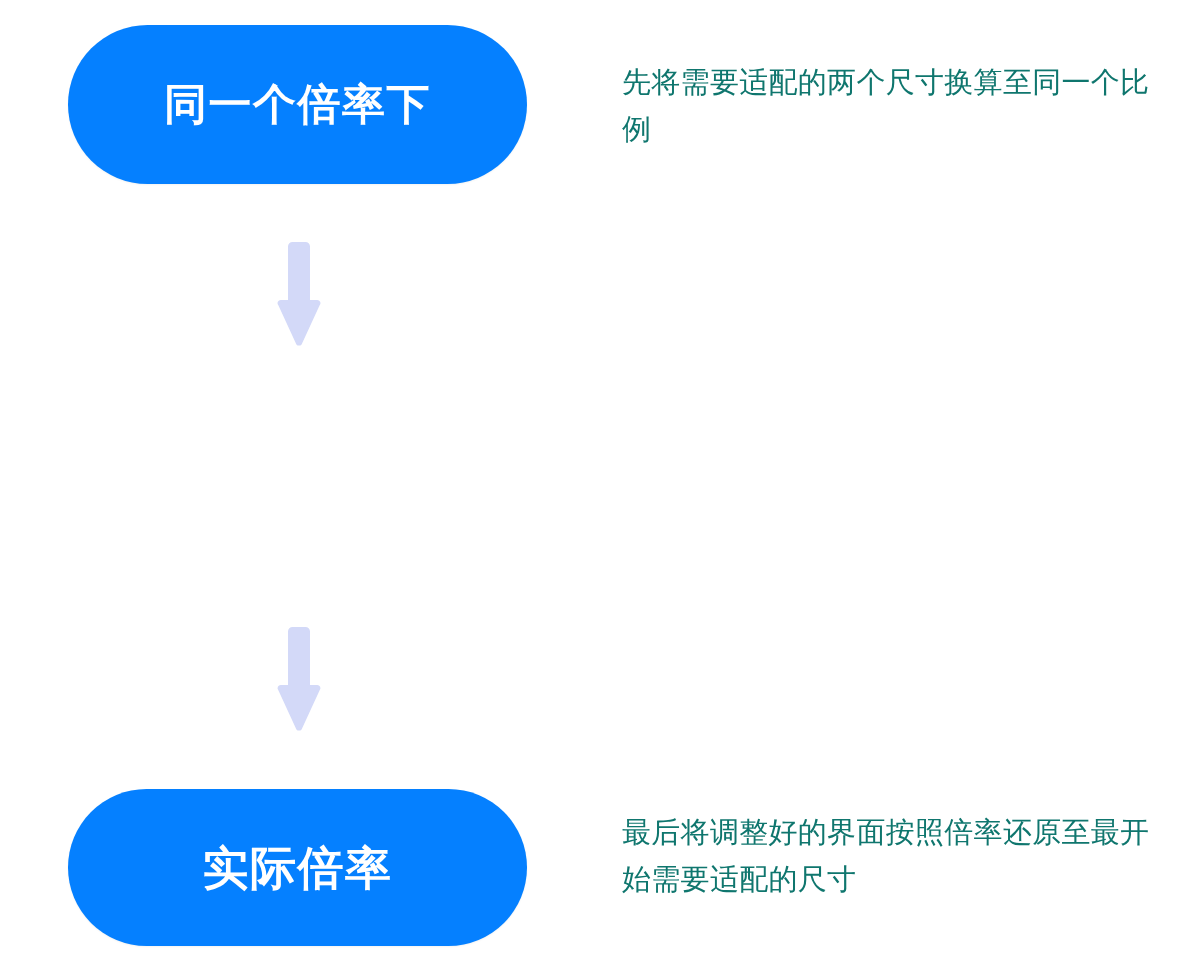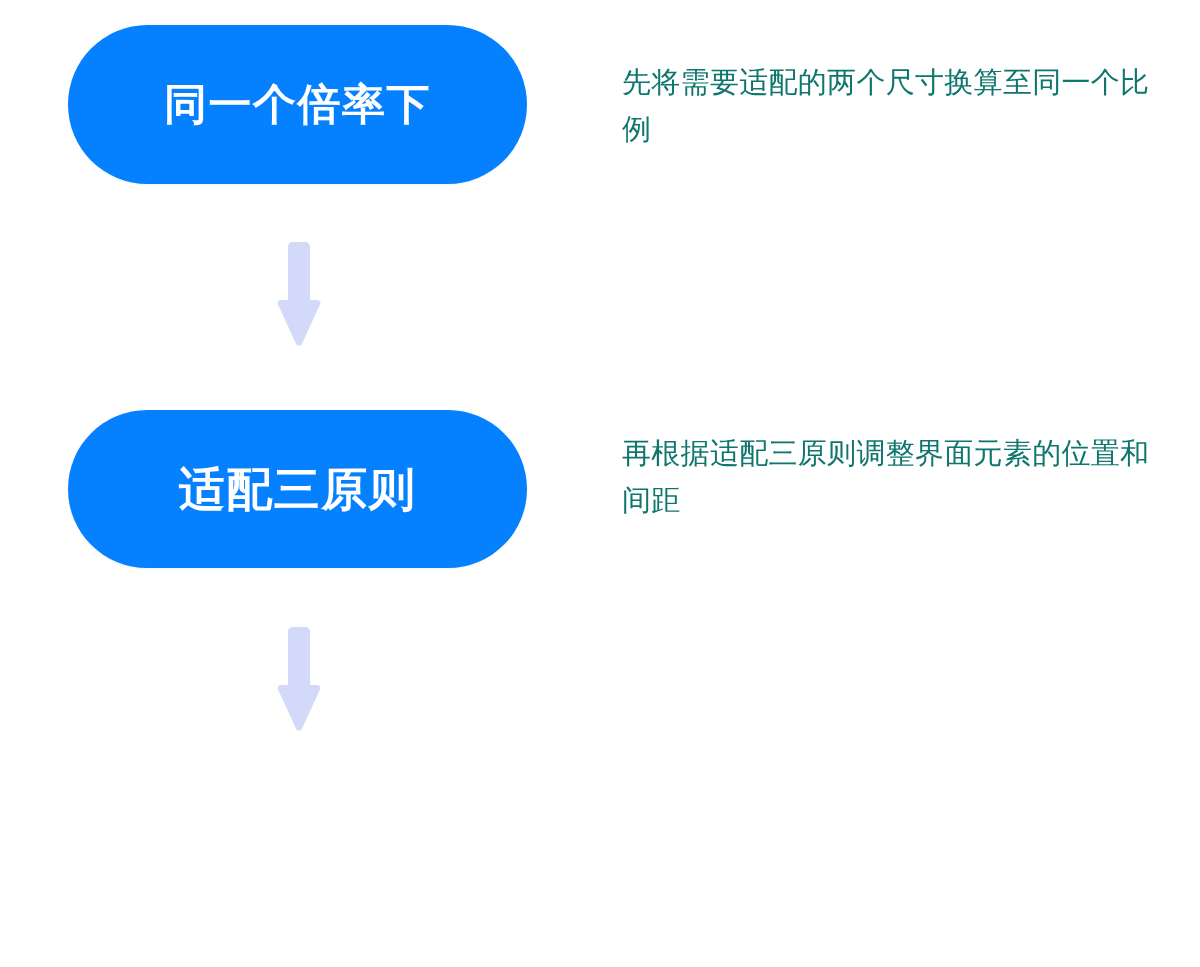--- a/index.html
+++ b/index.html
@@ -107,40 +107,40 @@
                a3.4 3.4 0 0 1 -5.2 0
                L3.35 67.3
                A3.2 3.2 0 0 1 5.8 62
                H13
                V8.5
                A4.5 4.5 0 0 1 17.5 4
                Z" fill="#d3d9f8"></path>
     </svg>
   </div>
 
-  <div class="flow-row row-2">
-    <div class="pill">
-      <span class="pill-label">适配三原则</span>
-    </div>
-    <div class="desc">再根据适配三原则调整界面元素的位置和间距</div>
-  </div>
 
   <div class="arrow arrow-2">
     <svg viewBox="0 0 48 112" xmlns="http://www.w3.org/2000/svg" aria-hidden="true">
       <path d="M17.5 4
                h13
                a4.5 4.5 0 0 1 4.5 4.5
                V62
                h7.2
                a3.2 3.2 0 0 1 2.45 5.3
                L26.6 106.4
                a3.4 3.4 0 0 1 -5.2 0
                L3.35 67.3
                A3.2 3.2 0 0 1 5.8 62
                H13
                V8.5
                A4.5 4.5 0 0 1 17.5 4
                Z" fill="#d3d9f8"></path>
     </svg>
   </div>
 
+  <div class="flow-row row-3">
+    <div class="pill">
+      <span class="pill-label">实际倍率</span>
+    </div>
+    <div class="desc">最后将调整好的界面按照倍率还原至最开始需要适配的尺寸</div>
+  </div>
 
 </div>
 
 </body></html>

